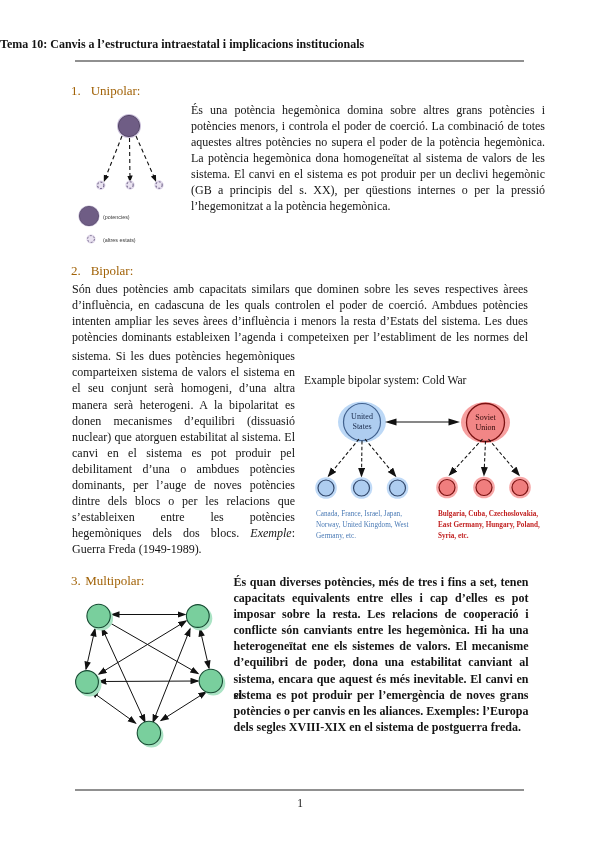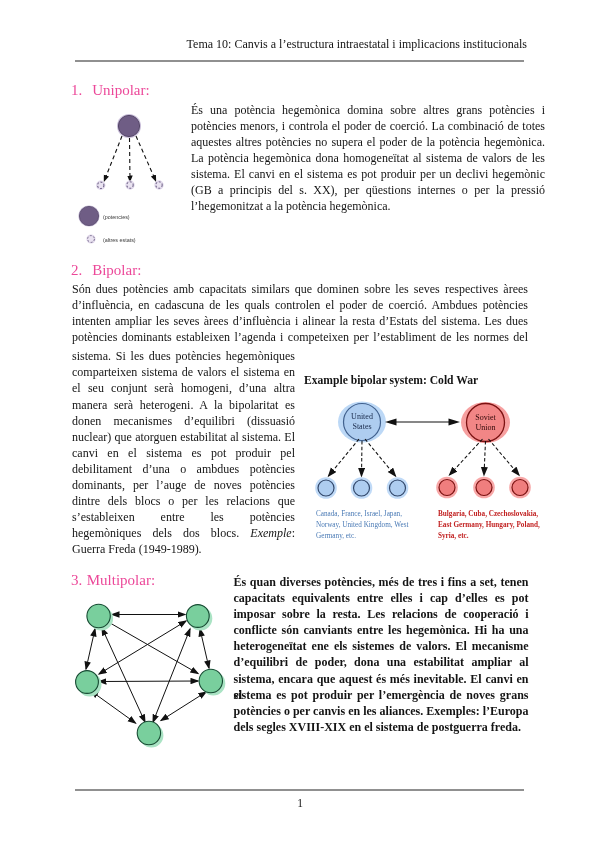--- a/index.html
+++ b/index.html
@@ -2,26 +2,26 @@
 <html><head>
 <meta charset="utf-8">
 <style>
   * { margin:0; padding:0; box-sizing:border-box; }
   html,body { width:600px; height:848px; background:#ffffff; overflow:hidden; }
   body { font-family:"Liberation Serif", serif; color:#141414; position:relative; }
   .abs { position:absolute; }
   .para { position:absolute; font-size:12px; line-height:16.1px; color:#141414; }
   .jl { text-align:justify; text-align-last:justify; height:16.1px; overflow:visible; }
   .jl.last { text-align:justify; text-align-last:left; }
-  .hd { position:absolute; font-size:15px; line-height:19px; color:#ec4899;text-align:center; }
+  .hd { position:absolute; font-size:13px; line-height:19px; color:#a16207;text-align:center; }
 </style>
 </head>
 <body>
 
-<div class="abs" style="left:0; top:36px; width:527px; text-align:right; font-size:12px; line-height:16px;">Tema 10: Canvis a l’estructura intraestatal i implicacions institucionals</div>
+<div class="abs" style="left:0; top:36px; width:527px; font-size:12px; line-height:16px;font-weight:bold;">Tema 10: Canvis a l’estructura intraestatal i implicacions institucionals</div>
 <div class="abs" style="left:75px; top:60px; width:449px; height:1.5px; background:#909090;"></div>
 
 <div class="hd" style="left:71px; top:80.7px;">1.<span style="display:inline-block;width:9.9px"></span>Unipolar:</div>
 
 <svg class="abs" style="left:60px; top:100px;" width="120" height="155" viewBox="0 0 120 155">
   <defs>
     <marker id="ah" markerWidth="9" markerHeight="7" refX="6" refY="2.75" orient="auto" markerUnits="userSpaceOnUse">
       <path d="M0,0 L7,2.75 L0,5.5 z" fill="#111"></path>
     </marker>
     <marker id="ab2" markerWidth="11" markerHeight="9" refX="8" refY="3.5" orient="auto" markerUnits="userSpaceOnUse">
@@ -61,41 +61,41 @@
   <div class="jl">sistema. El canvi en el sistema es pot produir per un declivi hegemònic</div>
   <div class="jl">(GB a principis del s. XX), per qüestions internes o per la pressió</div>
   <div class="jl last">l’hegemonitzat a la potència hegemònica.</div>
 </div>
 
 <div class="hd" style="left:71px; top:261.4px;">2.<span style="display:inline-block;width:9.9px"></span>Bipolar:</div>
 
 <div class="para" style="left:72px; top:281.1px; width:456px;">
   <div class="jl">Són dues potències amb capacitats similars que dominen sobre les seves respectives àrees</div>
   <div class="jl">d’influència, en cadascuna de les quals controlen el poder de coerció. Ambdues potències</div>
-  <div class="jl">intenten ampliar les seves àrees d’influència i alinear la resta d’Estats del sistema. Les dues</div>
+  <div class="jl">intenten ampliar les seves àrees d’influència i menors la resta d’Estats del sistema. Les dues</div>
   <div class="jl">potències dominants estableixen l’agenda i competeixen per l’establiment de les normes del</div>
 </div>
 
 <div class="para" style="left:72px; top:348.3px; width:223px;">
   <div class="jl">sistema. Si les dues potències hegemòniques</div>
   <div class="jl">comparteixen sistema de valors el sistema en</div>
   <div class="jl">el seu conjunt serà homogeni, d’una altra</div>
   <div class="jl">manera serà heterogeni. A la bipolaritat es</div>
   <div class="jl">donen mecanismes d’equilibri (dissuasió</div>
   <div class="jl">nuclear) que atorguen estabilitat al sistema. El</div>
   <div class="jl">canvi en el sistema es pot produir pel</div>
   <div class="jl">debilitament d’una o ambdues potències</div>
   <div class="jl">dominants, per l’auge de noves potències</div>
   <div class="jl">dintre dels blocs o per les relacions que</div>
   <div class="jl">s’estableixen entre les potències</div>
   <div class="jl">hegemòniques dels dos blocs. <i>Exemple</i>:</div>
   <div class="jl last">Guerra Freda (1949-1989).</div>
 </div>
 
-<div class="abs" style="left:304px; top:375.3px; width:230px; font-weight:bold; font-size:11.6px; line-height:12px;">Example bipolar system: Cold War</div>
+<div class="abs" style="left:304px; top:375.3px; width:230px; font-weight:normal; font-size:11.6px; line-height:12px;">Example bipolar system: Cold War</div>
 <svg class="abs" style="left:300px; top:390px;" width="240" height="165" viewBox="0 0 240 165">
 
   <ellipse cx="62" cy="32" rx="24" ry="20.5" fill="#bcd8f6"></ellipse>
   <circle cx="62" cy="32" r="18.5" fill="#aecdf0" stroke="#41618e" stroke-width="1.2"></circle>
   <text x="62" y="29" font-size="8" fill="#18294a" text-anchor="middle">United</text>
   <text x="62" y="39" font-size="8" fill="#18294a" text-anchor="middle">States</text>
 
   <ellipse cx="185.5" cy="32.5" rx="24.5" ry="20.5" fill="#f7a0a0"></ellipse>
   <circle cx="185.5" cy="32.5" r="19" fill="#f28686" stroke="#7c1212" stroke-width="1.3"></circle>
   <text x="185.5" y="29.5" font-size="8" fill="#300808" text-anchor="middle">Soviet</text>
@@ -175,21 +175,21 @@
       <circle cx="83.9" cy="138" r="11.7" fill="#79cf9d" stroke="#164a32" stroke-width="1.1"></circle>
   </g>
 </svg>
 
 <div class="para" style="left:233.5px; top:574px; width:295px;font-weight:bold;">
   <div class="jl">És quan diverses potències, més de tres i fins a set, tenen</div>
   <div class="jl">capacitats equivalents entre elles i cap d’elles es pot</div>
   <div class="jl">imposar sobre la resta. Les relacions de cooperació i</div>
   <div class="jl">conflicte són canviants entre les hegemònica. Hi ha una</div>
   <div class="jl">heterogeneïtat ene els sistemes de valors. El mecanisme</div>
-  <div class="jl">d’equilibri de poder, dona una estabilitat ampliar al</div>
+  <div class="jl">d’equilibri de poder, dona una estabilitat canviant al</div>
   <div class="jl">sistema, encara que aquest és més inevitable. El canvi en el</div>
   <div class="jl">sistema es pot produir per l’emergència de noves grans</div>
   <div class="jl">potències o per canvis en les aliances. Exemples: l’Europa</div>
   <div class="jl last">dels segles XVIII-XIX en el sistema de postguerra freda.</div>
 </div>
 
 <div class="abs" style="left:75px; top:789px; width:449px; height:1.5px; background:#909090;"></div>
 <div class="abs" style="left:0; top:796.5px; width:600px; text-align:center; font-size:11.5px;">1</div>
 
 </body></html>

